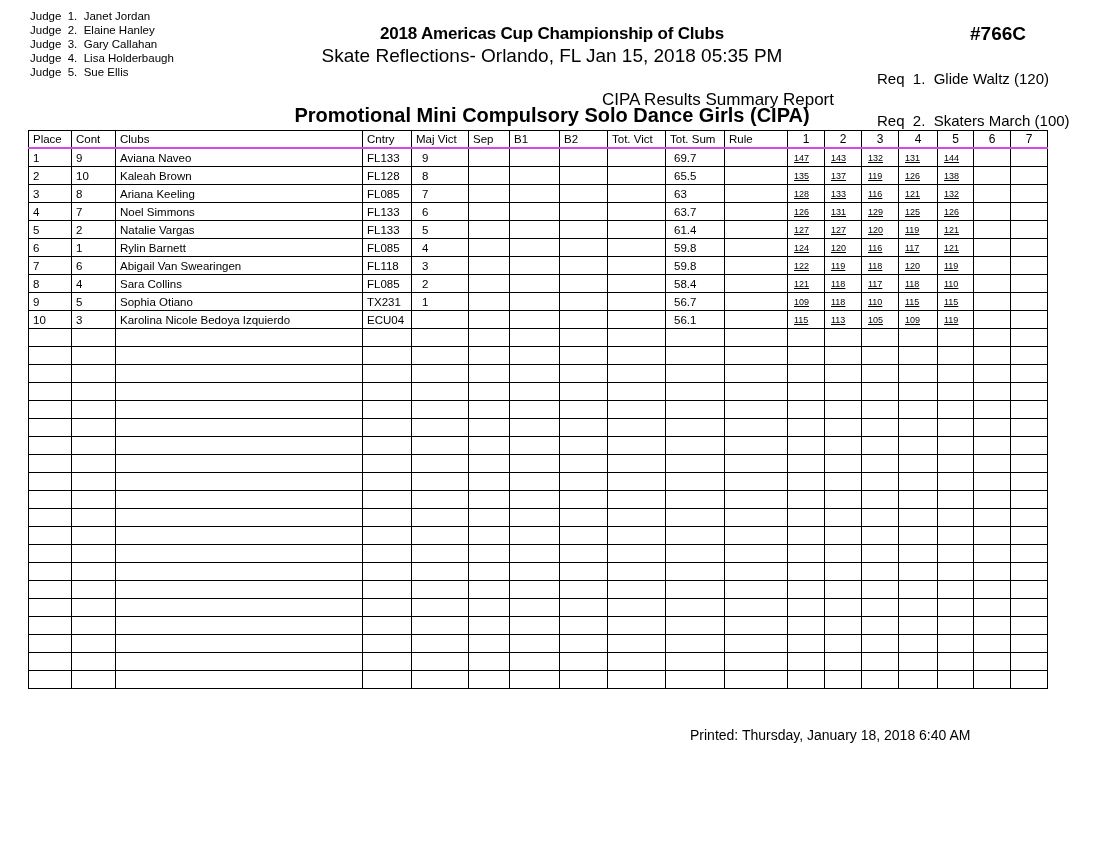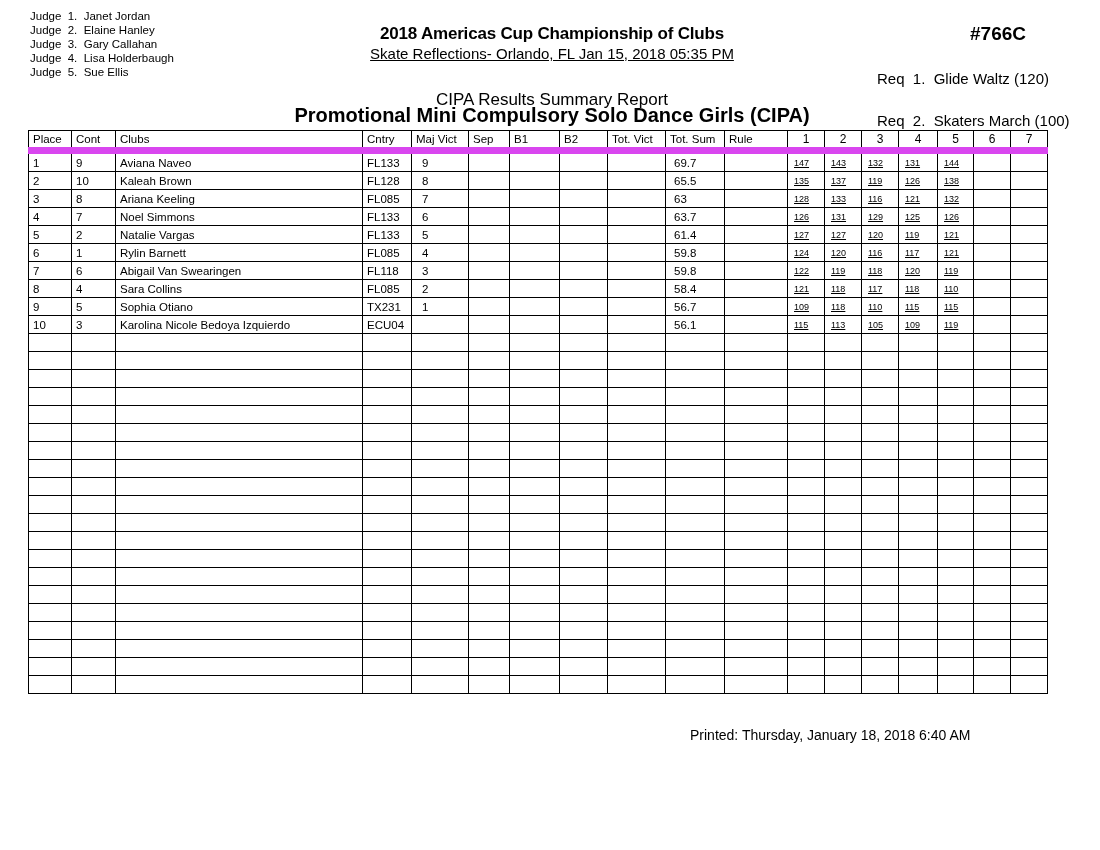--- a/index.html
+++ b/index.html
@@ -1,28 +1,28 @@
 <!DOCTYPE html>
 <html><head>
 <meta charset="utf-8">
 <style>
   html, body { margin:0; padding:0; background:#ffffff; }
   body { width:1100px; height:850px; position:relative; font-family:"Liberation Sans", sans-serif; color:#000; overflow:hidden; }
   .judges { position:absolute; left:30px; top:9px; font-size:11.5px; line-height:14px; }
   .judges .j { white-space:pre; }
   .center { position:absolute; left:270px; width:564px; text-align:center; white-space:nowrap; }
   .t1 { top:24px; font-size:17px; font-weight:bold; letter-spacing:-0.2px; }
-  .t2 { top:45px; font-size:15px;text-decoration:underline; }
+  .t2 { top:45px; font-size:19px; }
   .t3 { top:64px; font-size:20px; font-weight:bold;margin-top:40px; }
-  .t4 { top:90px; font-size:17px; }
+  .t4 { top:90px; font-size:17px;text-align:right; }
   .eventno { position:absolute; right:74px; top:23px; font-size:19px; font-weight:bold; }
   .reqs { position:absolute; left:877px; top:44px; font-size:15px; line-height:14px; white-space:pre; }
   table.grid { position:absolute; left:28px; top:130px; border-collapse:collapse; table-layout:fixed; width:1020px; }
   table.grid td, table.grid th { border:1.5px solid #000; height:17px; padding:0 4px; font-size:11.5px; font-weight:normal; white-space:nowrap; overflow:hidden; text-align:left; }
-  table.grid thead th { border-bottom:7px solid #d946ef; height:16px; }
+  table.grid thead th { border-bottom:2px solid #d946ef; height:16px; }
   table.grid th.jh { text-align:center; font-size:12px; }
   td.c { text-align:center; }
   td.sc { font-size:9px !important; padding-left:6px !important;text-decoration:underline; }
   td.ts { padding-left:8px !important; }
   td.mv { padding-left:10px !important; }
   .printed { position:absolute; left:690px; top:727px; font-size:14px; }
 </style>
 </head>
 <body>
 

